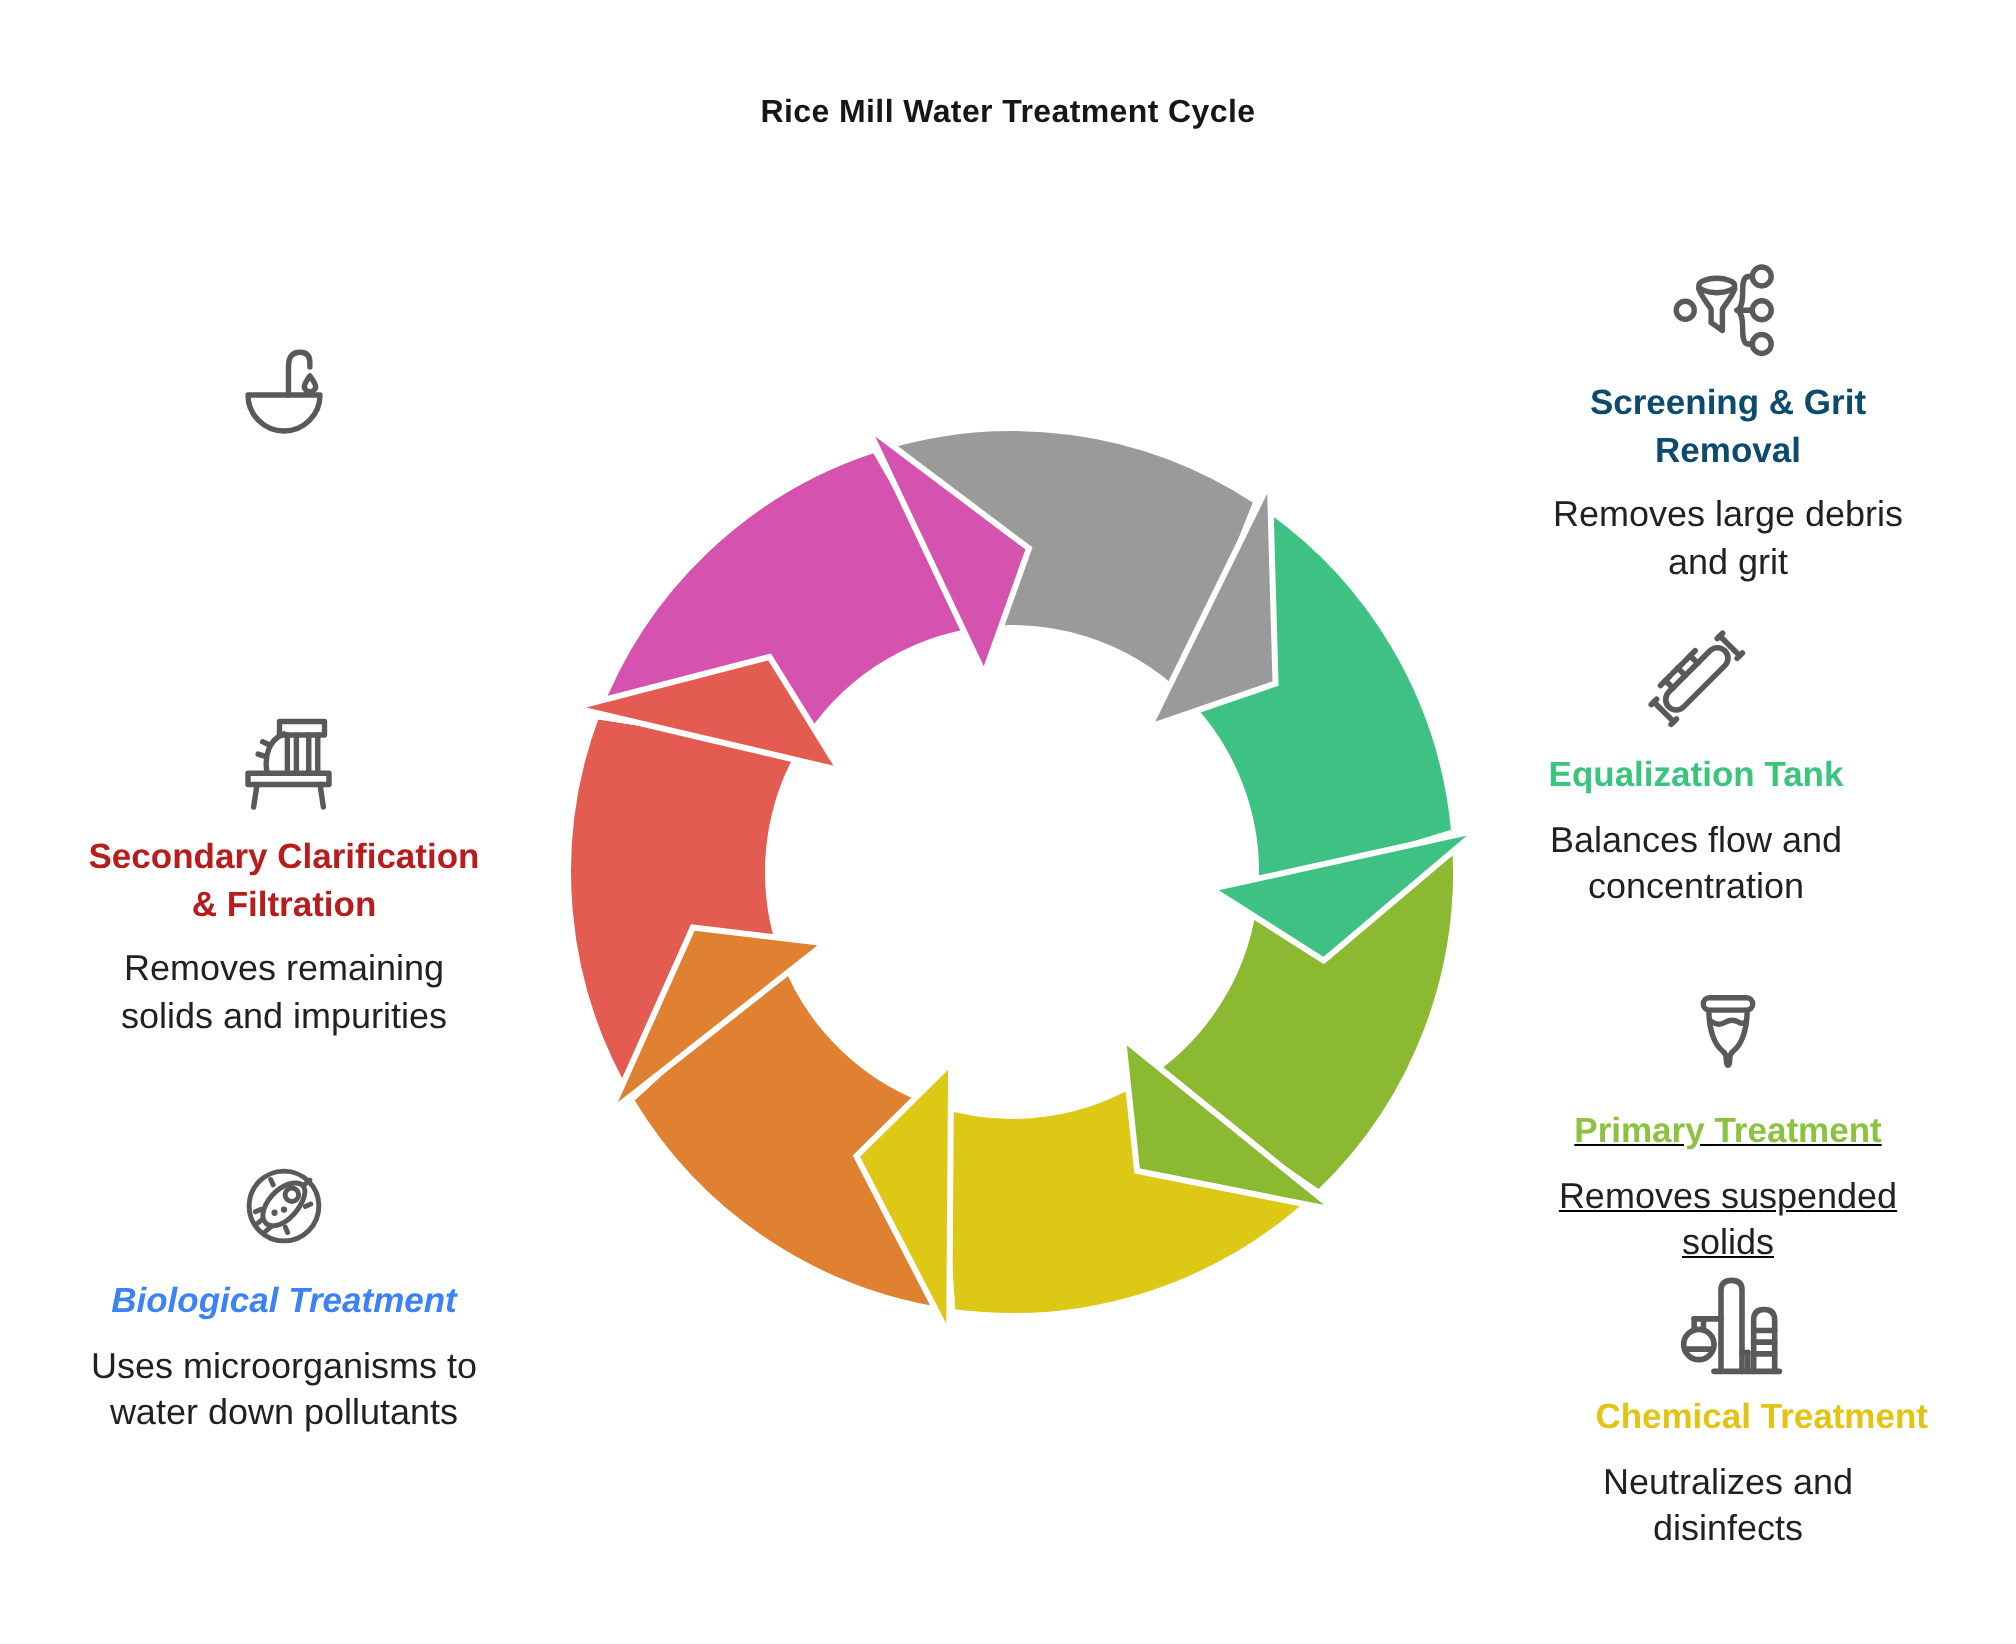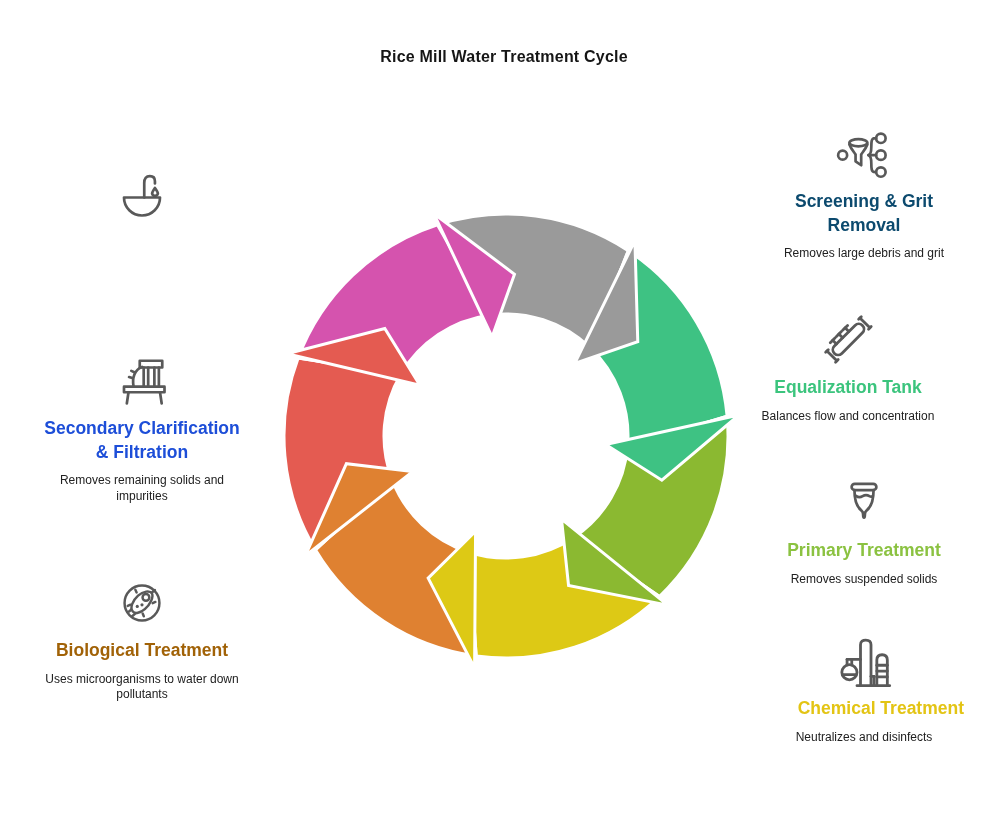--- a/index.html
+++ b/index.html
@@ -8,25 +8,25 @@
     font-family:"Liberation Sans",sans-serif;overflow:hidden;
   }
   .page-title{
     position:absolute;top:48px;left:0;width:100%;text-align:center;
     margin:0;font-size:16px;font-weight:700;color:#161616;letter-spacing:.2px;
   }
   #cycle-svg{position:absolute;left:271px;top:201px;width:470px;height:470px;}
   .stage{position:absolute;width:240px;text-align:center;}
   .icon-wrap{display:flex;justify-content:center;align-items:flex-end;height:56px;margin-bottom:9px;}
   .stage h2{margin:0 auto 9px auto;max-width:200px;font-size:17.5px;line-height:1.35;font-weight:700;}
-  .stage p{margin:0 auto;max-width:196px;font-size:12px;line-height:1.32;color:#212121;font-weight:400;}
+  .stage p{margin:0 auto;max-width:196px;font-size:18px;line-height:1.32;color:#212121;font-weight:400;}
   
   #stage-screening   {left:744px;top:125px;}
   #stage-equalization{left:728px;top:311px;}
-  #stage-primary     {left:744px;top:474px;}
+  #stage-primary     {left:744px;top:489px;text-decoration:underline;}
   #stage-chemical    {left:744px;top:632px;}
   #stage-reuse       {left:22px; top:164px;}
   #stage-secondary   {left:22px; top:352px;}
   #stage-biological  {left:22px; top:574px;}
 </style>
 </head>
 <body>
 
 <div class="canvas">
 
@@ -145,37 +145,37 @@
         <rect x="22" y="6" width="20" height="6"></rect>
         <path d="M25.5 12 V29"></path>
           <path d="M29.5 12 V29"></path>
           <path d="M35 12 V29"></path>
           <path d="M39 12 V29"></path>
         <rect x="8" y="29" width="36" height="5"></rect>
         <path d="M12 34 L10.5 44"></path>
           <path d="M40 34 L41.5 44"></path>
       </svg>
     </div>
-    <h2 style="color: #1d4ed8;">Secondary Clarification &amp; Filtration</h2>
+    <h2 style="color: #b91c1c;">Secondary Clarification &amp; Filtration</h2>
     <p>Removes remaining solids and impurities</p>
   </div>
 
   <div class="stage" id="stage-biological">
     <div class="icon-wrap">
       <svg width="54" height="54" viewBox="0 0 48 48" fill="none" stroke="#595959" stroke-width="2.2" stroke-linecap="round" stroke-linejoin="round">
         <circle cx="24" cy="24" r="15.5"></circle>
         <path d="M12.5 31.5 L35.5 12.5"></path>
         <path d="M15 36 L19 32.5"></path>
         <path d="M13.8 25.5 L11.3 26.6"></path>
           <path d="M19.2 14.6 L18.1 12.2"></path>
         <path d="M33.5 24.2 L35.9 23.1"></path>
           <path d="M24.6 33.4 L25.6 35.8"></path>
         <path d="M15.8 31.5 C13 28.5 15.5 22 20.5 17.5 C25 13.5 31 12.5 32.8 15.5 C34.5 18.5 31.5 25 26.5 29.5 C22.5 33 17.8 33.8 15.8 31.5 Z" fill="#ffffff"></path>
         <circle cx="27.5" cy="19" r="3"></circle>
         <circle cx="19.8" cy="27" r="1.4" fill="#595959" stroke="none"></circle>
         <circle cx="24" cy="25.6" r="1.4" fill="#595959" stroke="none"></circle>
       </svg>
     </div>
-    <h2 style="color: #a16207;">Biological Treatment</h2>
+    <h2 style="color: #3b82f6; font-style: italic;">Biological Treatment</h2>
     <p>Uses microorganisms to water down pollutants</p>
   </div>
 
 </div>
 
 </body></html>

